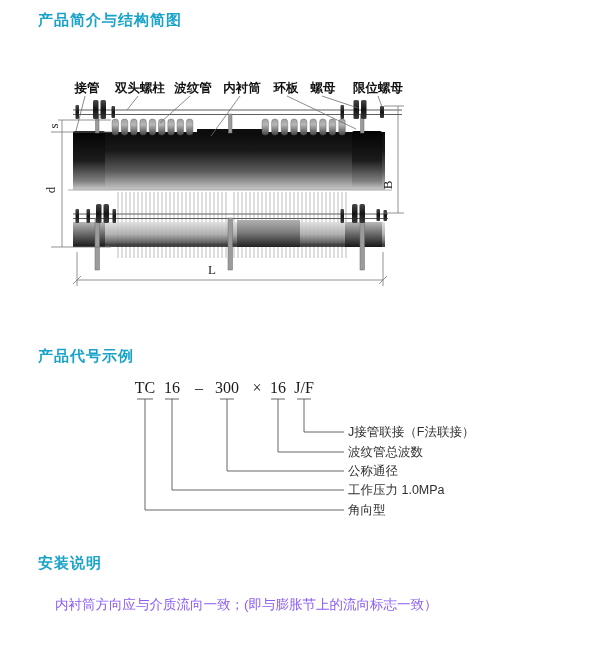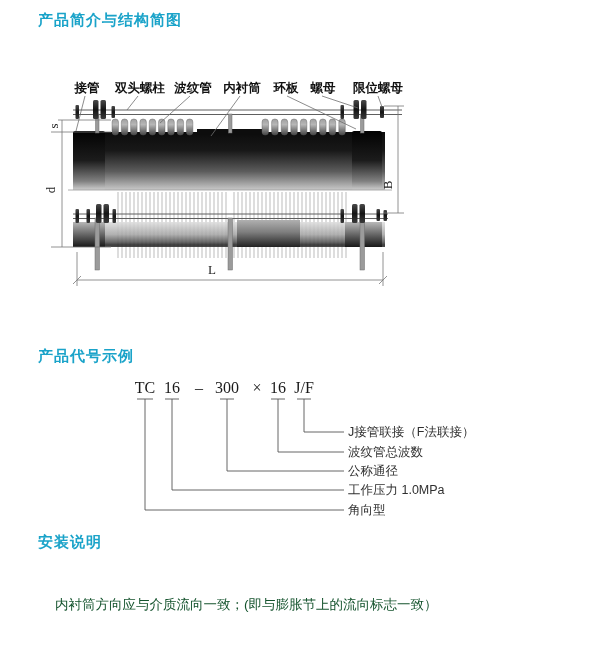--- a/index.html
+++ b/index.html
@@ -8,26 +8,26 @@
     font-family:"Liberation Sans","DejaVu Sans",sans-serif;
     position:relative;overflow:hidden;
   }
   .page{position:absolute;inset:0;padding-left:28px;}
   .sec-title{
     position:absolute;left:38px;margin:0;
     font-size:15px;font-weight:bold;color:#1aa3c9;letter-spacing:1px;
   }
   #title-intro{top:11px;}
   #title-code{top:347px;}
-  #title-install{top:533px;}
+  #title-install{top:554px;}
   #structure-svg{position:absolute;left:40px;top:62px;}
   #code-svg{position:absolute;left:120px;top:378px;}
   .install-text{
     position:absolute;left:55px;top:591px;width:420px;
-    font-size:13.5px;color:#14532d;line-height:27px;
+    font-size:13.5px;color:#8b5cf6;line-height:27px;
   }
   .part-label{
     font-family:"Liberation Sans","DejaVu Sans",sans-serif;
     font-size:12.5px;font-weight:bold;fill:#111;
   }
   .dim-label{
     font-family:"Liberation Serif","DejaVu Serif",serif;
     font-size:13px;fill:#222;
   }
   .code-part{

